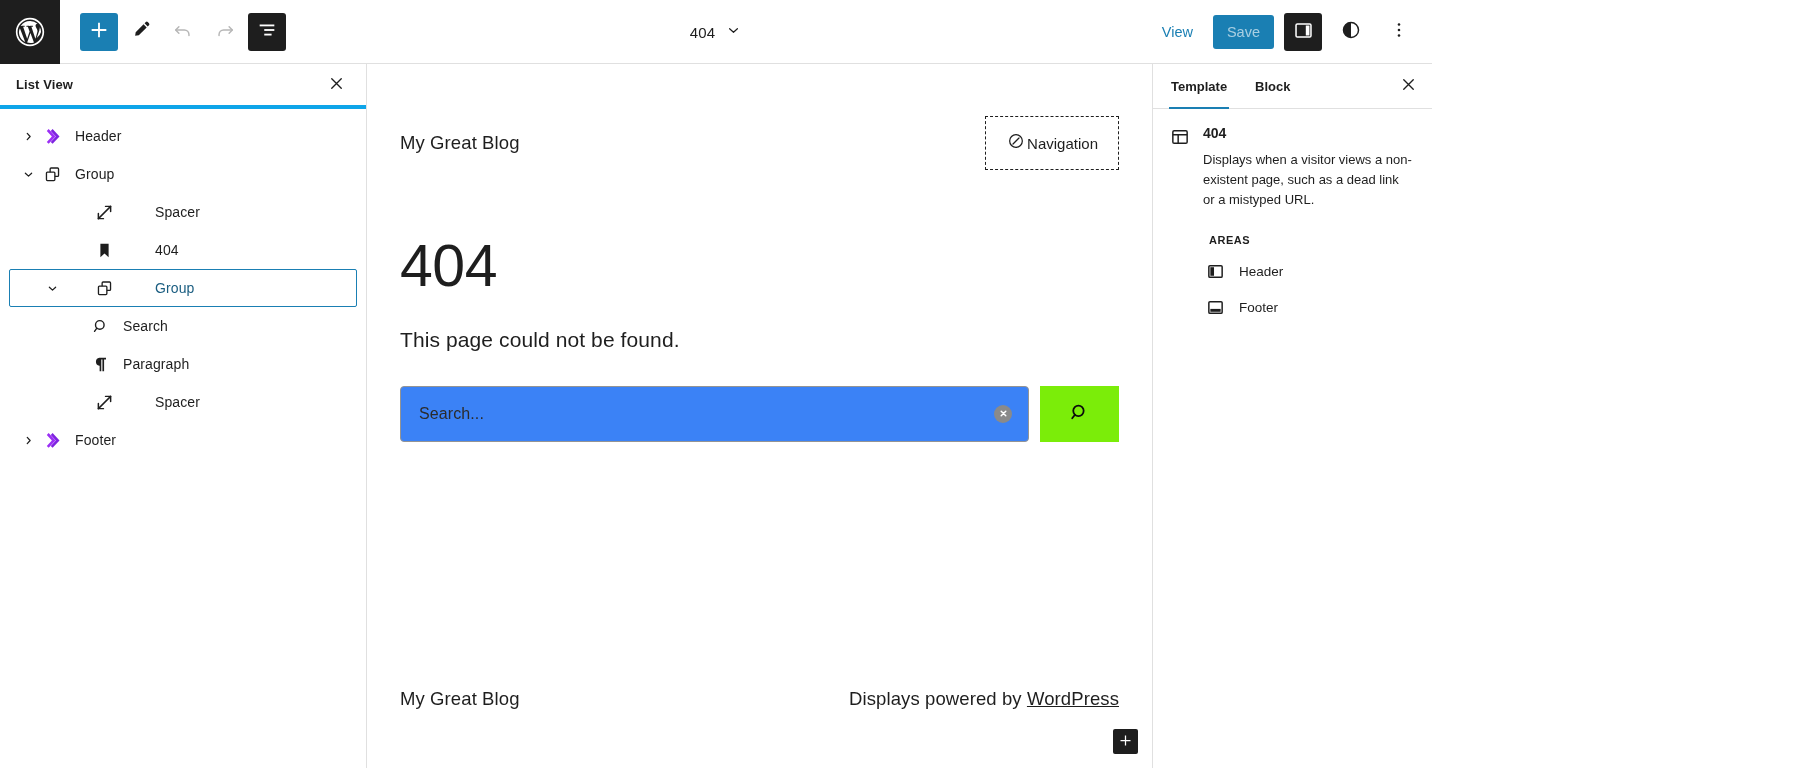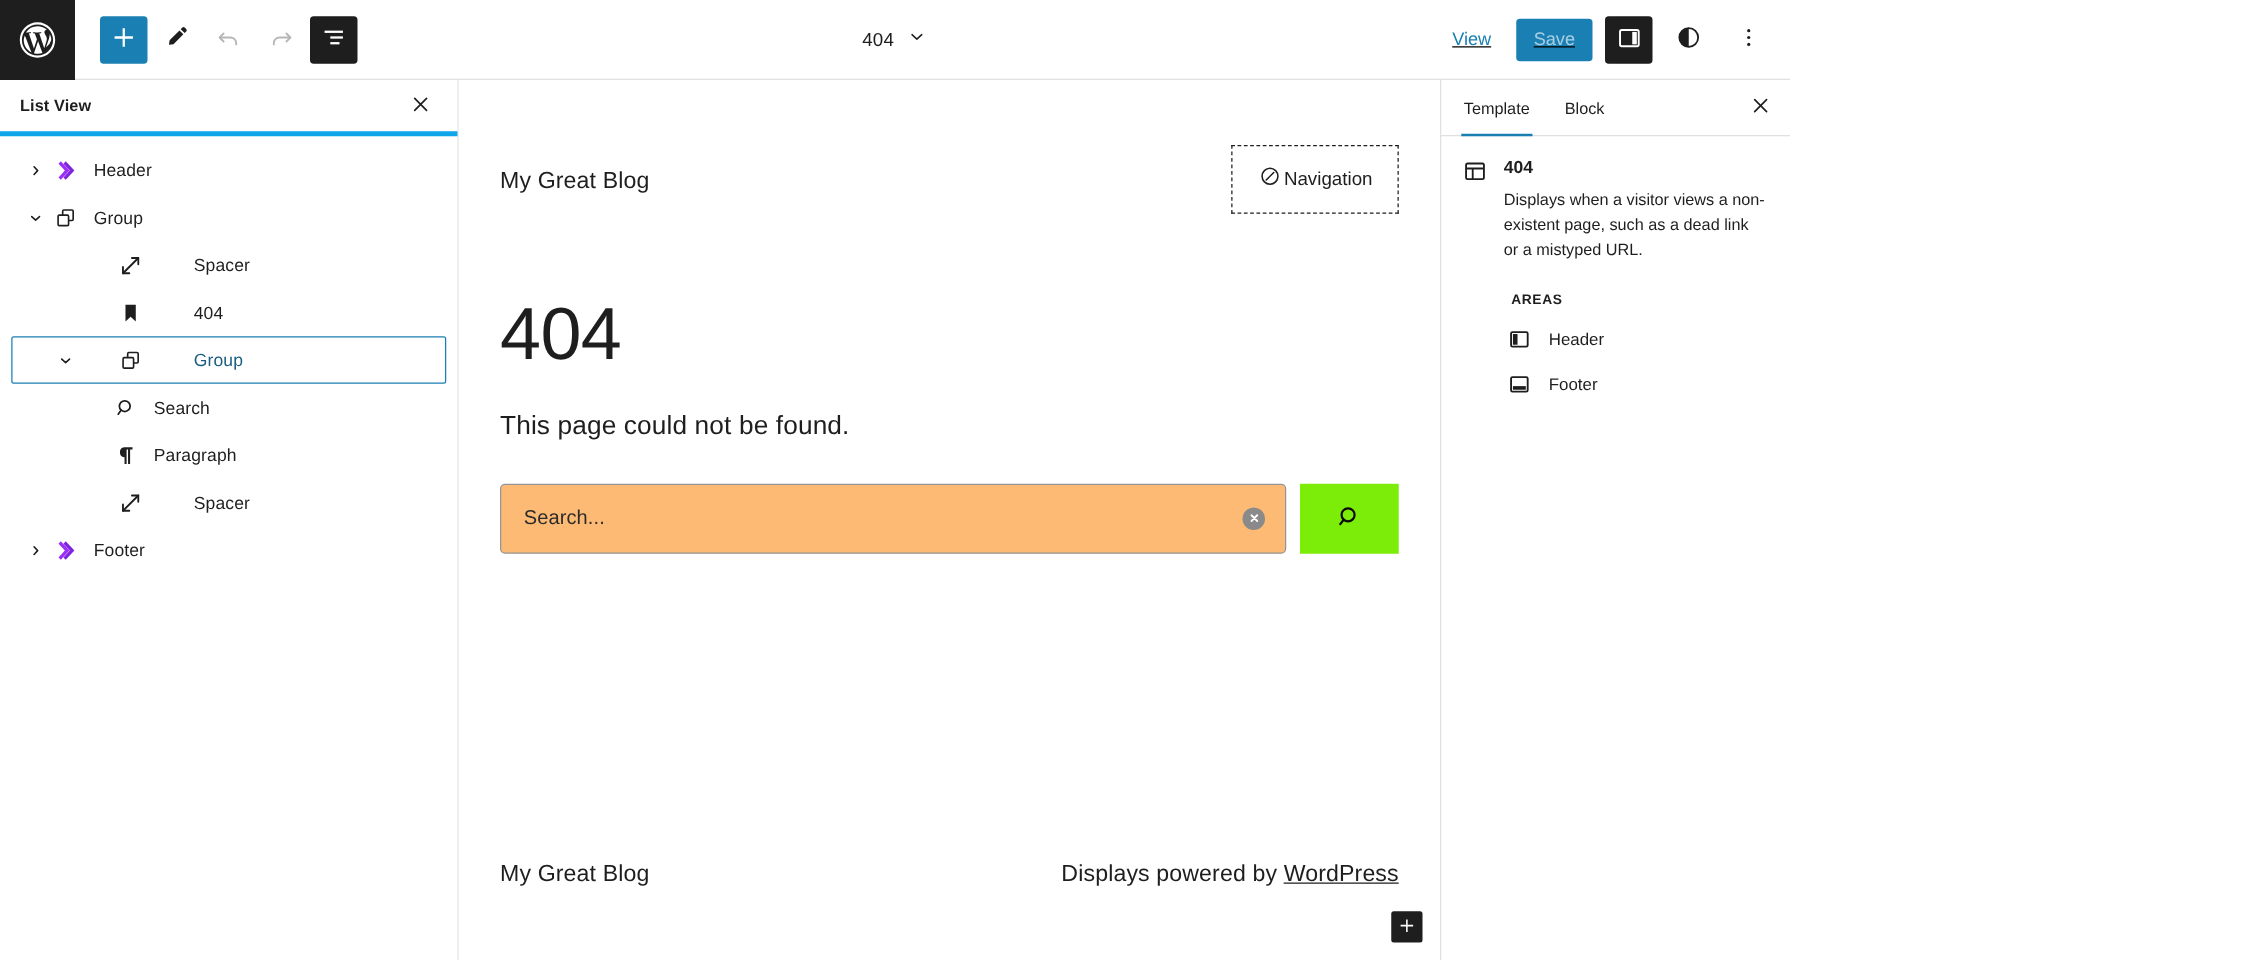--- a/index.html
+++ b/index.html
@@ -45,21 +45,21 @@
   }
   .doc-title {
     display: inline-flex; align-items: center; gap: 10px;
     padding: 5px 10px; border-radius: 3px;
     pointer-events: auto; cursor: pointer;
   }
   .doc-title-text { font-size: 15px; color: #1e1e1e; font-weight: 400; letter-spacing: .1px; }
 
   .topbar-right {
     margin-left: auto; display: flex; align-items: center; gap: 10px;
-    padding-right: 14px; flex: 0 0 auto; text-decoration: underline;
+    padding-right: 14px; flex: 0 0 auto;
   }
   .view-link {
     font-size: 14.5px; color: #1a7fb3; text-decoration: none;
     padding: 6px 10px; cursor: pointer; white-space: nowrap;
   }
   .save-btn {
     background: #1a7fb3; color: rgba(255,255,255,.62);
     border: none; border-radius: 3px;
     font-size: 14.5px; font-family: inherit;
     padding: 9px 14px; cursor: default; white-space: nowrap;
@@ -134,21 +134,21 @@
   .cv-main { padding-top: 66px; }
   .err-code {
     font-size: 59px; color: #1e1e1e; line-height: 1.05;
     font-weight: 400; letter-spacing: -.5px;
   }
   .err-msg { font-size: 21px; color: #1e1e1e; margin-top: 30px; letter-spacing: .1px; }
 
   .search-block { display: flex; align-items: stretch; margin-top: 34px; gap: 11px; }
   .search-field {
     flex: 1; position: relative; display: flex; align-items: center;
-    border: 1px solid #949494; border-radius: 4px; background: #fdba74;
+    border: 1px solid #949494; border-radius: 4px; background: #3b82f6;
     height: 56px; padding: 0 18px;
   }
   .search-field-text { font-size: 16px; color: #2b2b2b; letter-spacing: .1px; }
   .search-clear {
     position: absolute; right: 16px; top: 50%; transform: translateY(-50%);
     width: 18px; height: 18px; border-radius: 50%;
     background: #8a8a8a; display: flex; align-items: center;
     justify-content: center; cursor: pointer;
   }
   .search-btn {
@@ -179,20 +179,21 @@
   }
   .st-tabs {
     height: 45px; display: flex; align-items: stretch;
     border-bottom: 1px solid #e0e0e0; padding-left: 4px; position: relative;
   }
   .st-tab {
     padding: 0 14px; display: flex; align-items: center;
     font-size: 13px; color: #1e1e1e; cursor: pointer;
     background: transparent; border: none; font-family: inherit;
     position: relative;
+    font-weight: bold;
   }
   .st-tab.active::after {
     content: ""; position: absolute; left: 12px; right: 12px; bottom: -1px;
     height: 2.5px; background: #1a7fb3;
   }
   .st-close {
     margin-left: auto; width: 32px; height: 32px; align-self: center;
     margin-right: 8px; border: none; background: transparent;
     border-radius: 3px; display: flex; align-items: center;
     justify-content: center; cursor: pointer;

